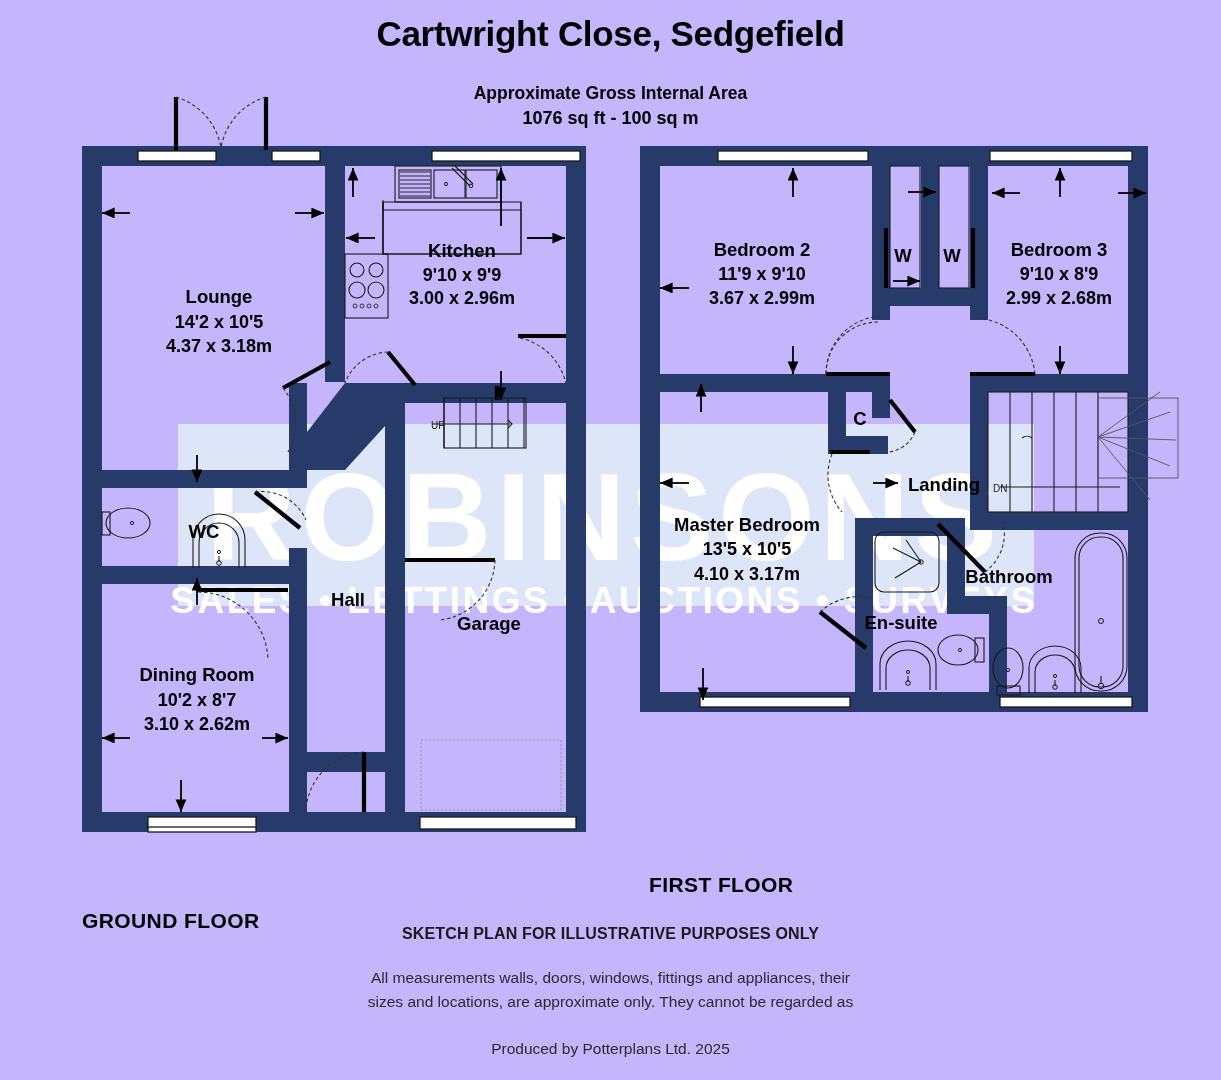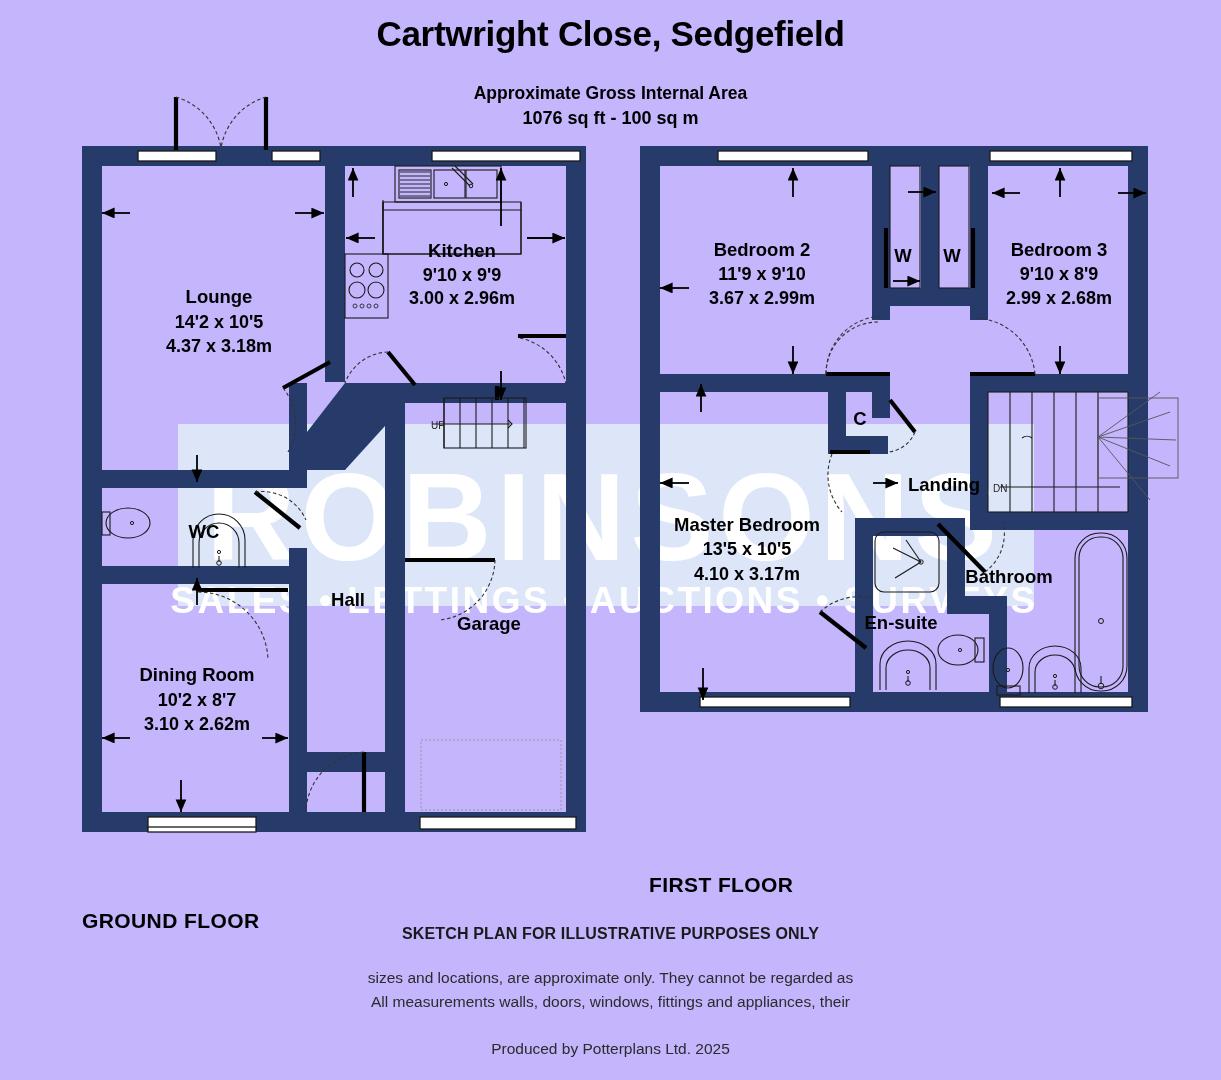--- a/index.html
+++ b/index.html
@@ -509,19 +509,19 @@
     </g>
   </svg>
   </div>
 
   <div class="floor-label" id="gf-label">GROUND FLOOR</div>
   <div class="floor-label" id="ff-label">FIRST FLOOR</div>
 
   <div class="footer">
     <div class="sketch-note">SKETCH PLAN FOR ILLUSTRATIVE PURPOSES ONLY</div>
     <div class="disclaimer">
+      <div>All measurements walls, doors, windows, fittings and appliances, their</div>
       <div>sizes and locations, are approximate only. They cannot be regarded as</div>
-      <div>All measurements walls, doors, windows, fittings and appliances, their</div>
     </div>
     <div class="produced">Produced by Potterplans Ltd. 2025</div>
   </div>
 
 </div>
 
 </body></html>

